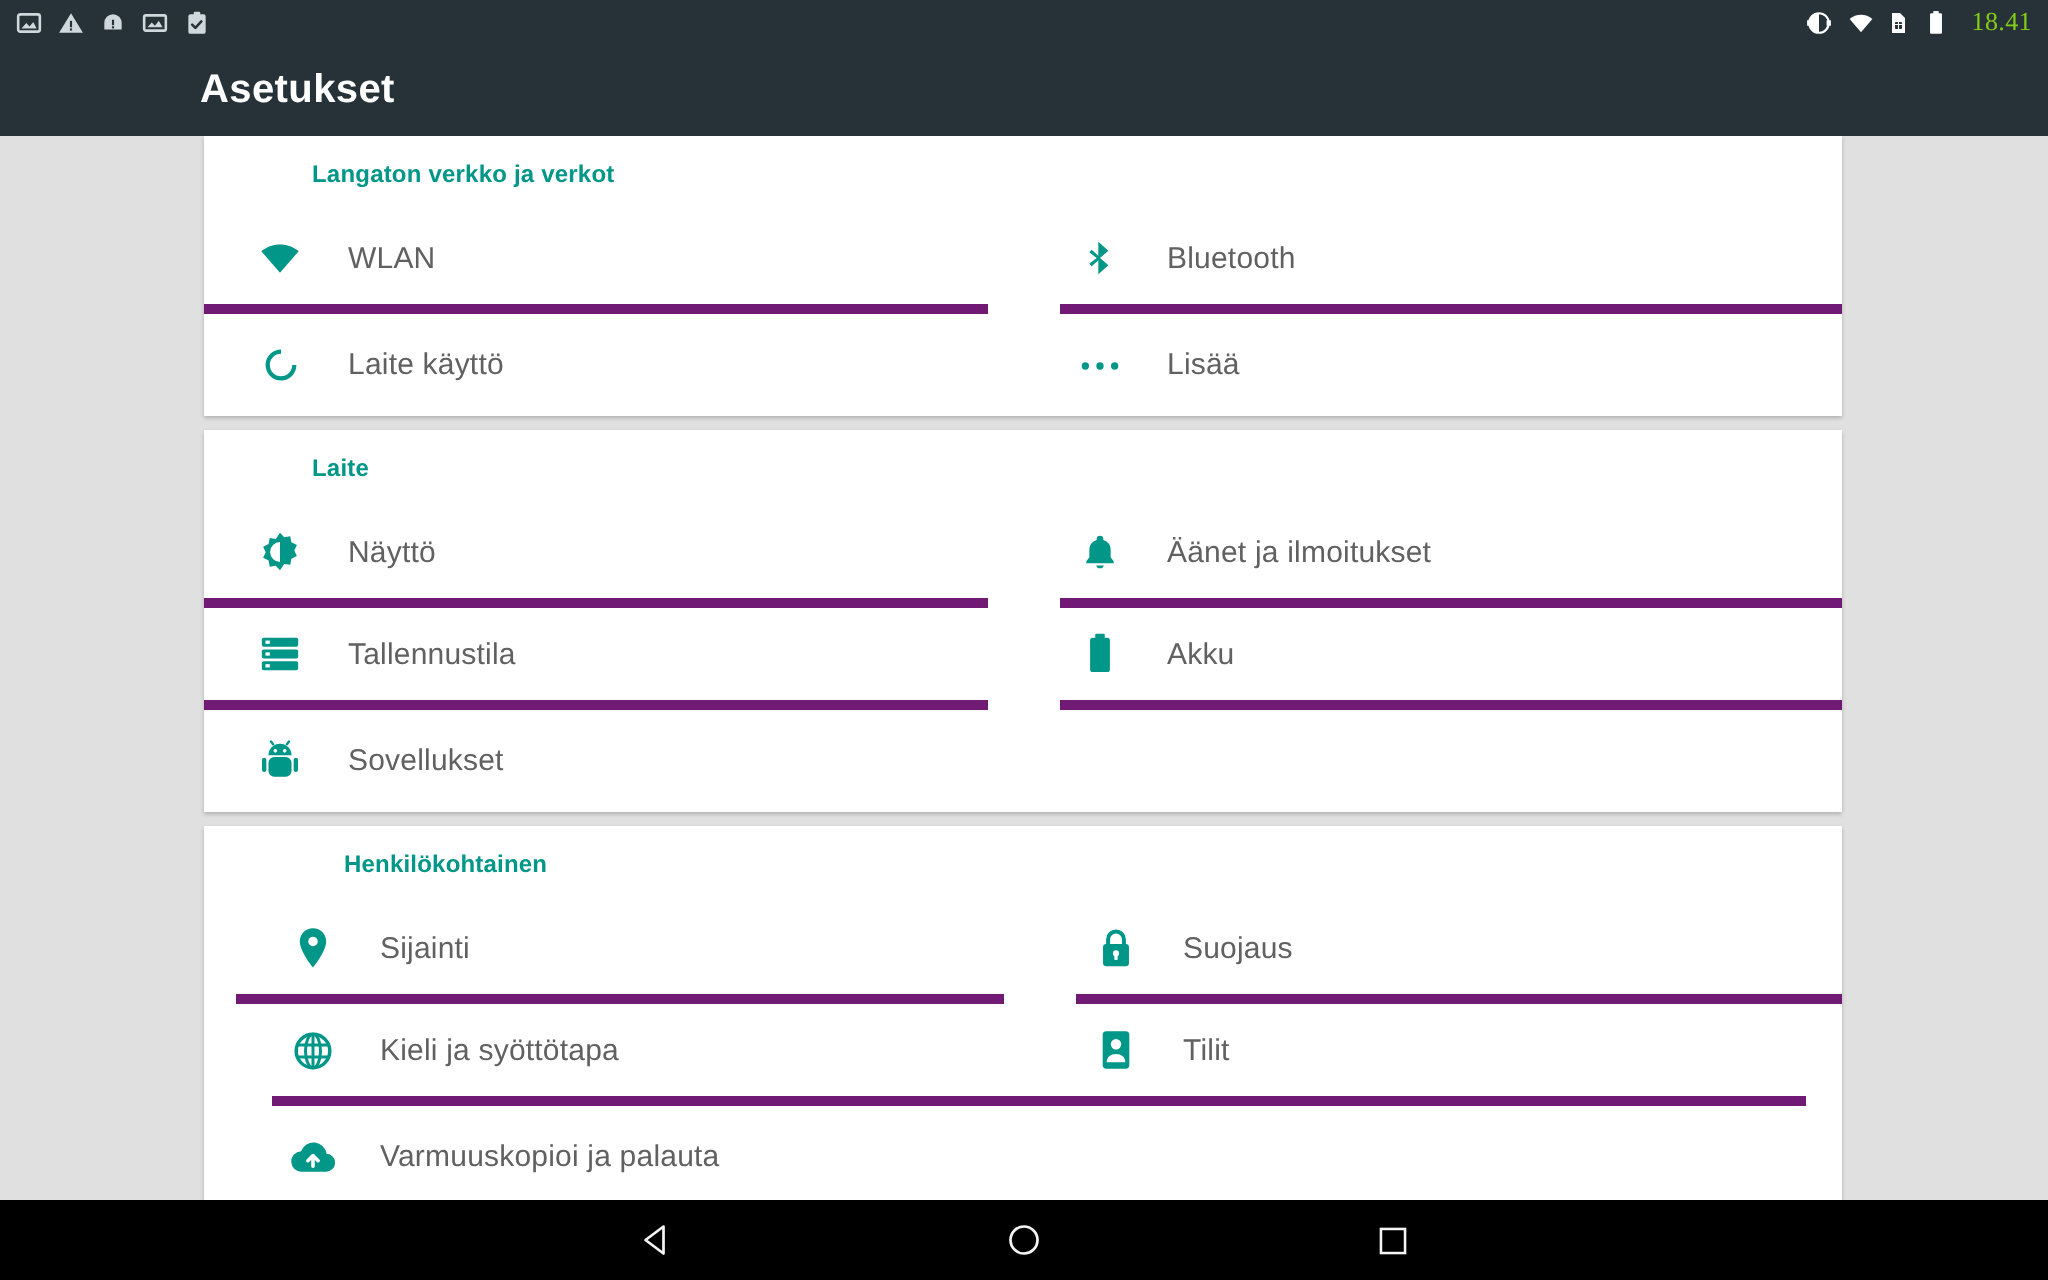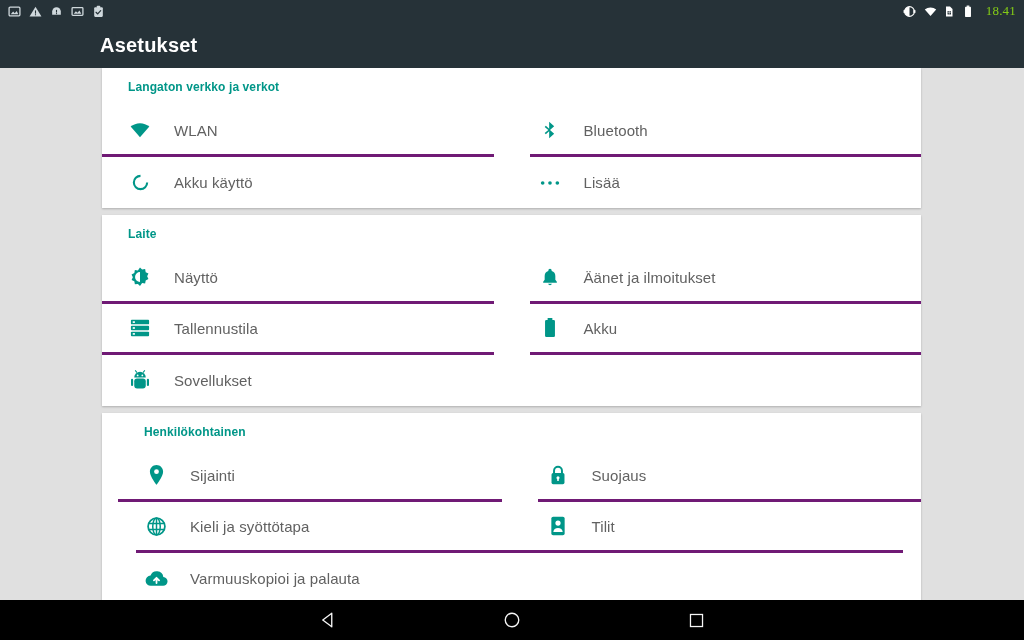--- a/index.html
+++ b/index.html
@@ -97,20 +97,21 @@
 
   .section-header {
     color: #009688;
     font-size: 12px;
     font-weight: bold;
     padding-left: 26px;
     letter-spacing: 0.1px;
     height: 100%;
     display: flex;
     align-items: center;
+    margin-left: 28px;
   }
   .section-header-wrap { height: 38px; }
 
   .rows { position: relative; }
 
   .row-pair {
     display: flex;
     width: 100%;
   }
   .col {
@@ -121,21 +122,21 @@
   .col.left  { padding-right: 18px; }
   .col.right { padding-left: 18px; }
 
   .item {
     display: flex;
     align-items: center;
     height: 51px;
     box-sizing: border-box;
     cursor: default;
   }
-  .item.divided { border-bottom: 3px solid #701a75; }
+  .item.divided { border-bottom: 5px solid #701a75; }
 
   .item-icon {
     width: 24px;
     height: 24px;
     margin-left: 26px;
     margin-right: 22px;
     flex: 0 0 24px;
     display: flex;
     align-items: center;
     justify-content: center;
@@ -281,21 +282,21 @@
           </div>
         </div>
         <div class="row-pair">
           <div class="col left">
             <div class="item">
               <span class="item-icon">
                 <svg width="21" height="21" viewBox="0 0 24 24">
                     <path d="M12 3.2a8.8 8.8 0 108.8 8.8h-2.4A6.4 6.4 0 1112 5.6z" fill="#009688"></path>
                   </svg>
               </span>
-              <span class="item-label">Akku käyttö</span>
+              <span class="item-label">Laite käyttö</span>
             </div>
           </div>
           <div class="col right">
             <div class="item">
               <span class="item-icon">
                 <svg width="22" height="8" viewBox="0 0 24 8">
                     <circle cx="4" cy="4" r="2" fill="#009688"></circle>
                     <circle cx="12" cy="4" r="2" fill="#009688"></circle>
                     <circle cx="20" cy="4" r="2" fill="#009688"></circle>
                   </svg>

